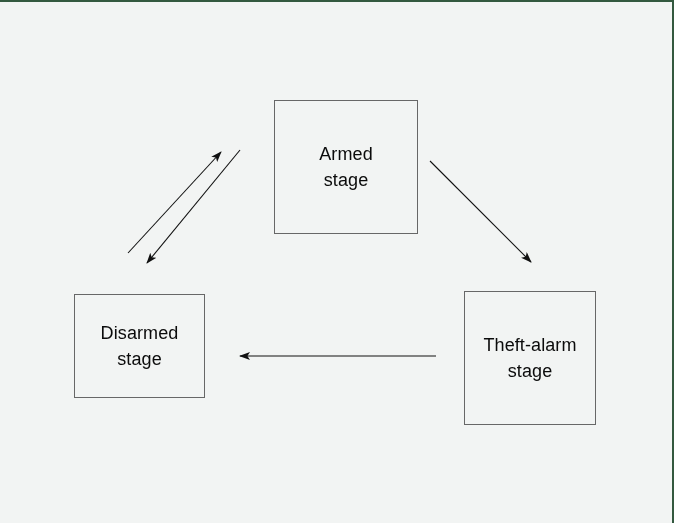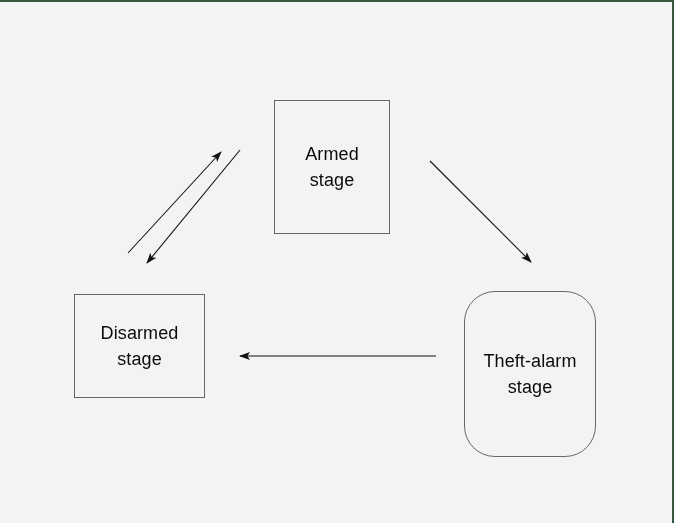--- a/index.html
+++ b/index.html
@@ -43,35 +43,34 @@
   .node-label {
     font-size: 18px;
     line-height: 26px;
     color: #0b0b0b;
     letter-spacing: 0.1px;
     white-space: pre-line;
   }
   #node-armed {
     left: 274px;
     top: 98px;
-    width: 116px;
+    width: 144px;
     height: 134px;
   }
   #node-disarmed {
     left: 74px;
     top: 292px;
     width: 131px;
     height: 104px;
   }
   #node-theft {
     left: 464px;
     top: 289px;
     width: 132px;
-    height: 166px;
-    border-radius: 31px;
+    height: 134px;
   }
 </style>
 </head>
 <body>
 
 <div id="canvas">
 
   <svg id="diagram-svg" viewBox="0 0 674 523" xmlns="http://www.w3.org/2000/svg">
     <defs>
       <marker id="arrowhead" markerWidth="12" markerHeight="12" refX="10" refY="4" orient="auto" markerUnits="userSpaceOnUse">

